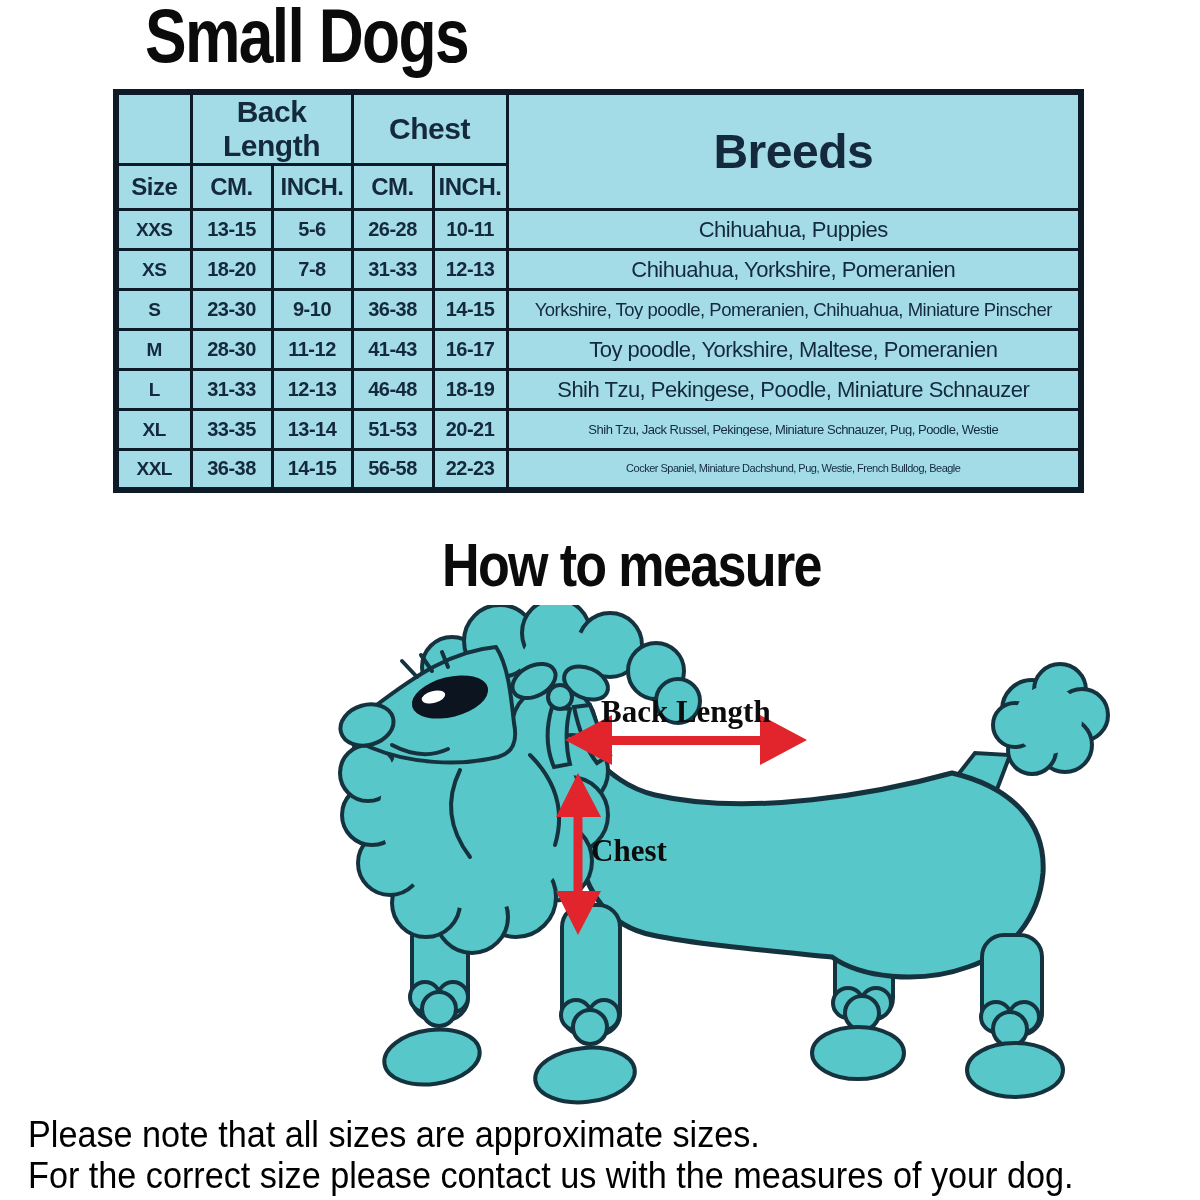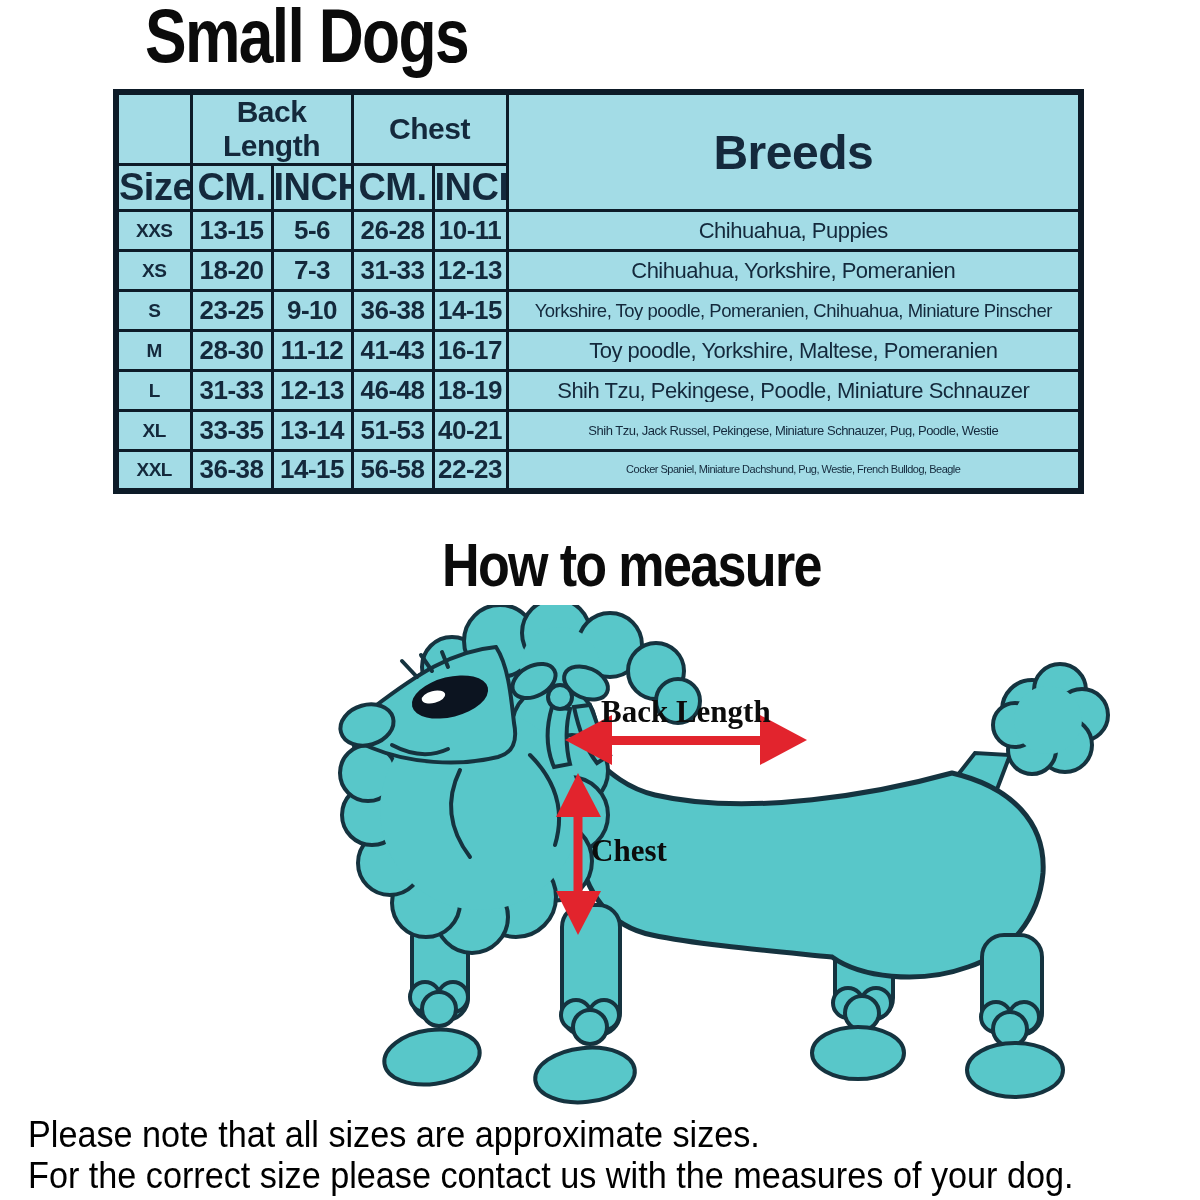--- a/index.html
+++ b/index.html
@@ -16,24 +16,24 @@
     position:absolute;left:113px;top:89px;width:965px;border-collapse:collapse;
     table-layout:fixed;background:var(--table-bg,#a3dce6);
     border:6px solid var(--grid,#0d1b28);letter-spacing:-0.5px;
   }
   .size-chart td{
     border:3px solid var(--grid,#0d1b28);padding:0;text-align:center;
     vertical-align:middle;color:var(--text-navy,#14293c);overflow:hidden;
   }
   tr.hr1{height:45px;} tr.hr2{height:45px;} tr.dr{height:40px;}
   .group-h{font-size:30px;font-weight:bold;}
-  .sub-h{font-size:38px;font-weight:bold;color:var(--header-red,#d13246);}
+  .sub-h{font-size:24px;font-weight:bold;color:var(--header-red,#d13246);}
   .breeds-h{font-size:48px;font-weight:600;}
   .size-c{font-size:19px;font-weight:bold;}
-  .num-c{font-size:26px;font-weight:bold;}
+  .num-c{font-size:20px;font-weight:bold;}
   .breeds-c{text-align:left;padding:0 6px;}
   .fit{white-space:nowrap;overflow:hidden;font-size:22px;font-weight:normal;line-height:1.05;}
   .measure-heading{
     position:absolute;left:442px;top:529px;font-size:62px;font-weight:bold;
     color:var(--heading-black,#0b0b0b);transform:scaleX(.84);transform-origin:left top;
     letter-spacing:-2px;white-space:nowrap;
   }
   .dog{position:absolute;left:320px;top:605px;width:800px;height:510px;}
   .tf{fill:var(--dog-teal,#58c7c9);stroke:var(--dog-outline,#15333f);stroke-width:4;}
   .tf5{fill:var(--dog-teal,#58c7c9);stroke:var(--dog-outline,#15333f);stroke-width:5;}
@@ -85,30 +85,30 @@
     <td class="num-c">5-6</td>
     <td class="num-c">26-28</td>
     <td class="num-c">10-11</td>
     <td class="breeds-c">
           <div class="fit">Chihuahua, Puppies</div>
         </td>
   </tr>
   <tr class="dr">
     <td class="size-c">XS</td>
     <td class="num-c">18-20</td>
-    <td class="num-c">7-3</td>
+    <td class="num-c">7-8</td>
     <td class="num-c">31-33</td>
     <td class="num-c">12-13</td>
     <td class="breeds-c">
           <div class="fit">Chihuahua, Yorkshire, Pomeranien</div>
         </td>
   </tr>
   <tr class="dr">
     <td class="size-c">S</td>
-    <td class="num-c">23-25</td>
+    <td class="num-c">23-30</td>
     <td class="num-c">9-10</td>
     <td class="num-c">36-38</td>
     <td class="num-c">14-15</td>
     <td class="breeds-c">
           <div class="fit" style="font-size: 18.5px; text-align: center;">Yorkshire, Toy poodle, Pomeranien, Chihuahua, Miniature Pinscher</div>
         </td>
   </tr>
   <tr class="dr">
     <td class="size-c">M</td>
     <td class="num-c">28-30</td>
@@ -127,21 +127,21 @@
     <td class="num-c">18-19</td>
     <td class="breeds-c">
           <div class="fit">Shih Tzu, Pekingese, Poodle, Miniature Schnauzer</div>
         </td>
   </tr>
   <tr class="dr">
     <td class="size-c">XL</td>
     <td class="num-c">33-35</td>
     <td class="num-c">13-14</td>
     <td class="num-c">51-53</td>
-    <td class="num-c">40-21</td>
+    <td class="num-c">20-21</td>
     <td class="breeds-c">
           <div class="fit" style="font-size: 13px;">Shih Tzu, Jack Russel, Pekingese, Miniature Schnauzer, Pug, Poodle, Westie</div>
         </td>
   </tr>
   <tr class="dr">
     <td class="size-c">XXL</td>
     <td class="num-c">36-38</td>
     <td class="num-c">14-15</td>
     <td class="num-c">56-58</td>
     <td class="num-c">22-23</td>

